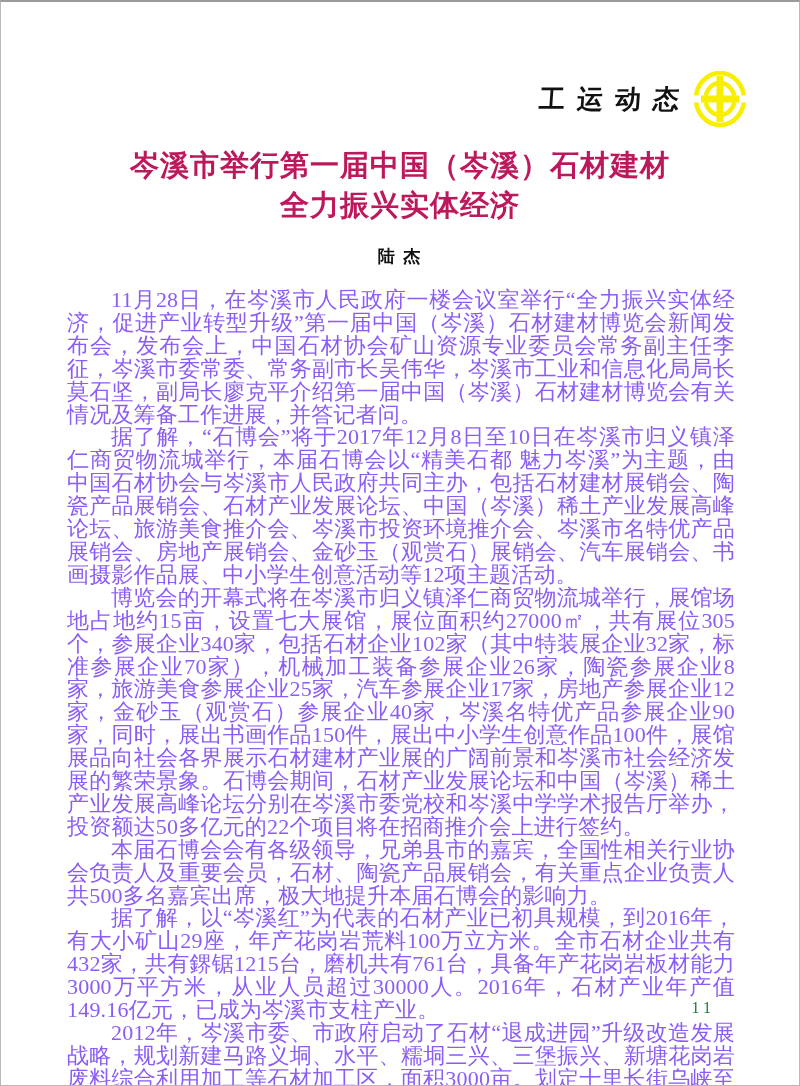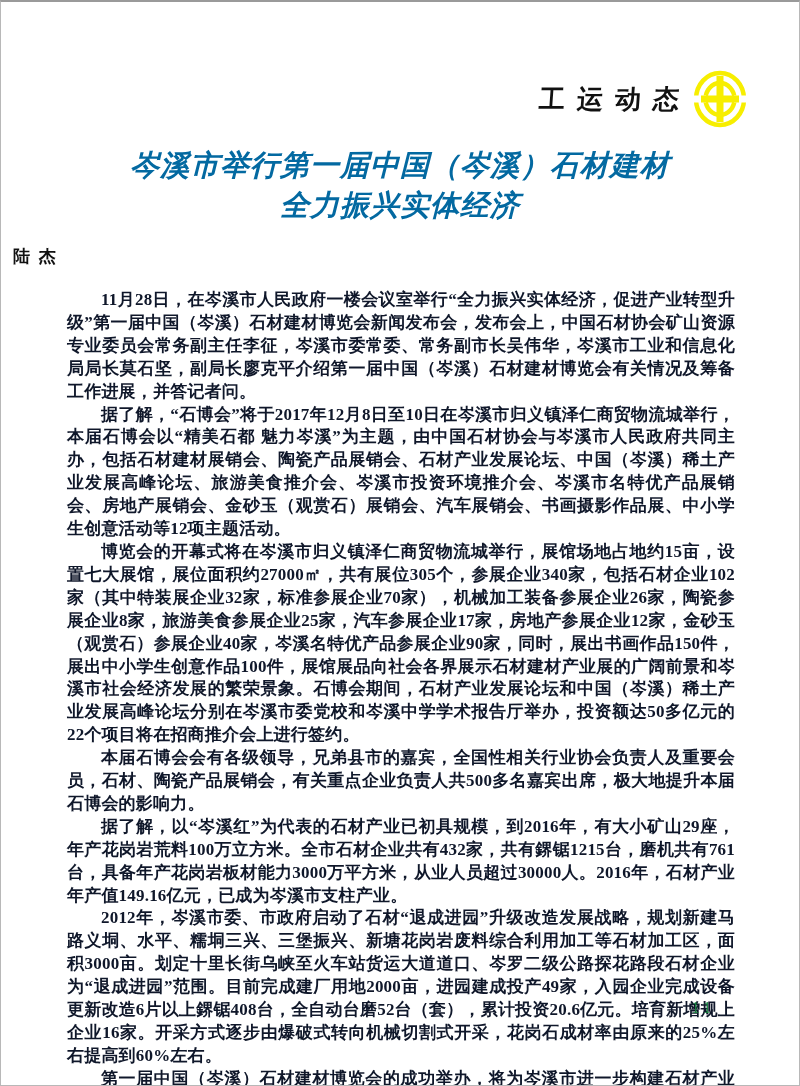--- a/index.html
+++ b/index.html
@@ -33,47 +33,44 @@
   .masthead-logo{width:54px;height:58px;display:block;}
   
   .title{
     margin:0;
     padding:143px 40px 0 40px;
     text-align:center;
     font-size:29px;
     line-height:40px;
     font-weight:bold;
     letter-spacing:1px;
-    color:#0369a1;
-    font-style:italic;
+    color:#be185d;
   }
   .title span{display:block;}
   .author{
     margin-top:20px;
-    text-align:left;
+    text-align:center;
     font-family:"Liberation Sans","DejaVu Sans",sans-serif;
     font-size:17px;
     font-weight:bold;
     letter-spacing:2px;
     color:#111;
-    padding-left:12px;
   }
   
   .body{
     padding:21px 64px 0 66px;
   }
   .body p{
     margin:0;
     text-indent:2em;
     text-align:justify;
-    font-size:17px;
+    font-size:22px;
     line-height:22.9px;
     letter-spacing:0.2px;
-    color:#0f172a;
-    font-weight:bold;
+    color:#8b5cf6;
   }
   
   .page-number{
     position:absolute;
     right:84px;bottom:68px;
     font-size:16px;
     letter-spacing:4px;
     color:#15803d;
   }
 </style>

